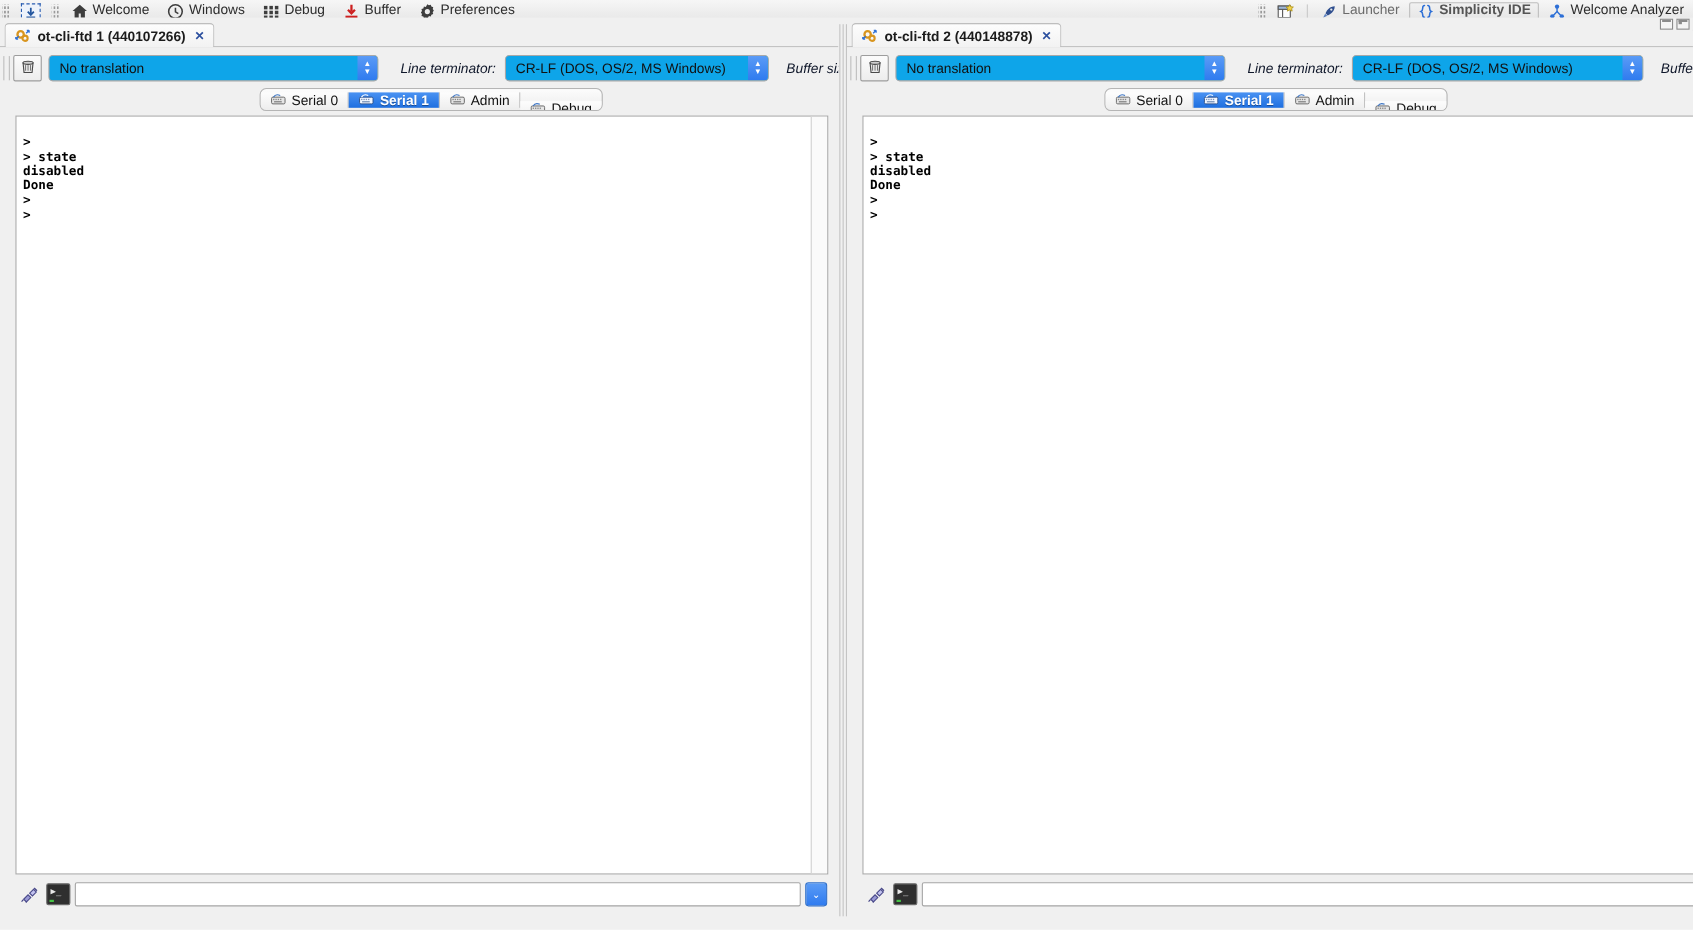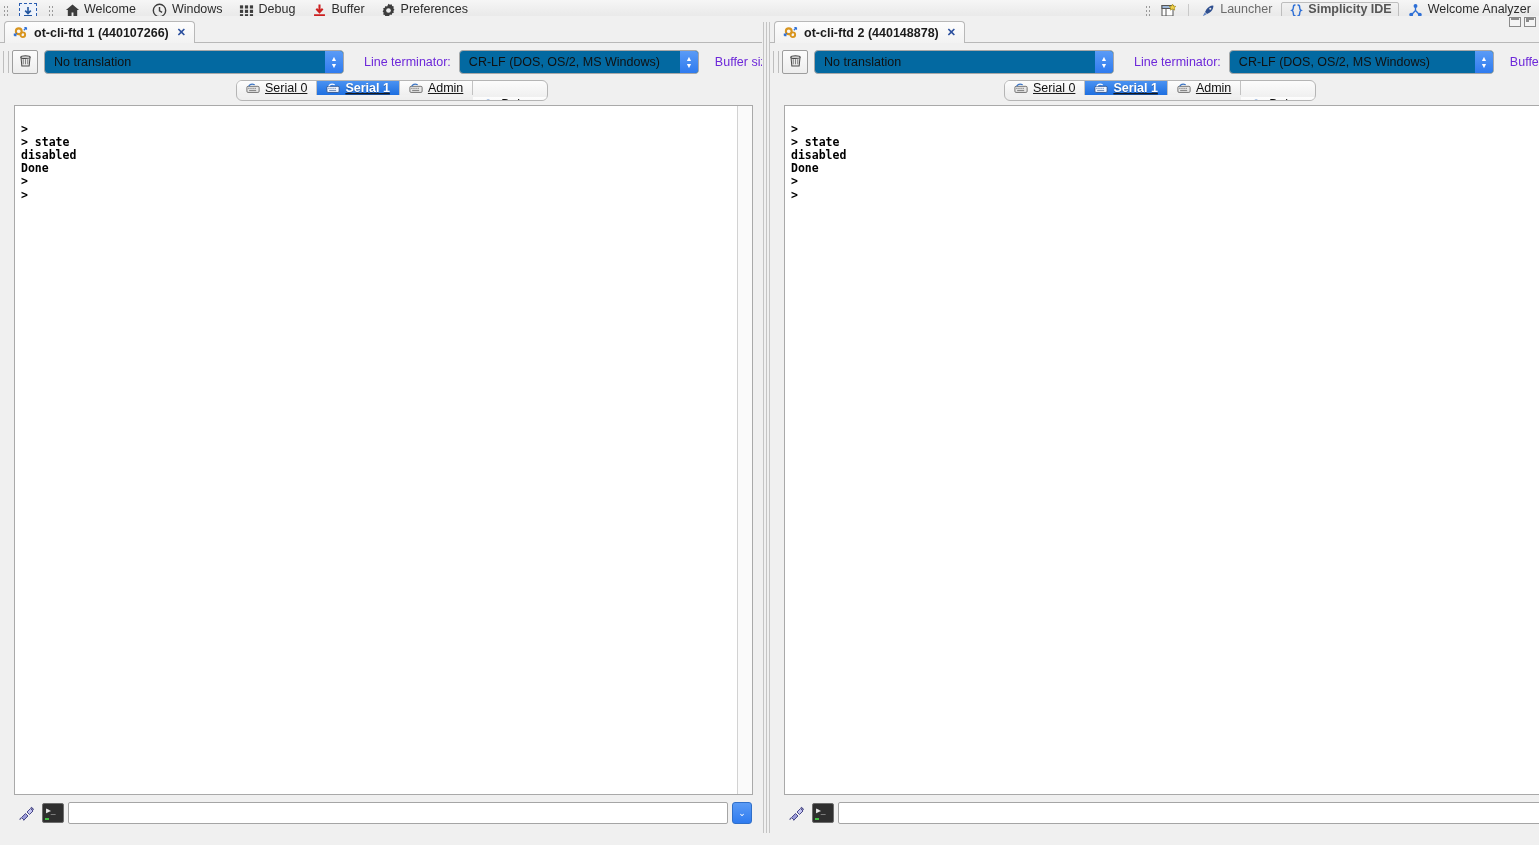--- a/index.html
+++ b/index.html
@@ -110,43 +110,42 @@
     border-left: 1px solid #bdbdbd; border-right: 1px solid #bdbdbd;
   }
   .icon-btn {
     width: 26px; height: 24px; flex: none;
     border: 1px solid #9d9d9d; background: linear-gradient(to bottom,#fcfcfc,#ededed);
     display: inline-flex; align-items: center; justify-content: center;
     border-radius: 2px;
   }
   .combo {
     height: 24px; flex: none;
-    background: #0369a1; border: 1px solid #a8a8a8; border-radius: 4px;
+    background: #0ea5e9; border: 1px solid #a8a8a8; border-radius: 4px;
     display: inline-flex; align-items: center;
     padding: 0 0 0 9px; font-size: 12.5px; color: #111;
     position: relative; overflow: hidden;
   }
   .combo .ctext { flex: 1; white-space: nowrap; overflow: hidden; }
   .combo .carrow {
     width: 18px; height: 22px; flex: none; margin-left: 4px;
     background: linear-gradient(to bottom,#5a9bf6,#2f7bef);
     border-radius: 0 3px 3px 0;
     display: flex; flex-direction: column; align-items: center; justify-content: center;
     color: #fff; font-size: 7px; line-height: 7px;
   }
-  .optlabel { font-size: 12.5px; color: #6d28d9; white-space: nowrap; flex: none; }
+  .optlabel { font-size: 12.5px; color: #0f172a; white-space: nowrap; flex: none; font-style: italic; }
 
   
   .stab-strip {
     position: absolute; top: 37px; height: 21px;
-    display: flex; align-items: flex-start;
+    display: flex; align-items: center;
     border: 1px solid #b5b5b5; border-radius: 6px;
     background: linear-gradient(to bottom,#fcfcfc,#ededed);
     overflow: hidden;
-    text-decoration: underline;
   }
   .stab {
     display: inline-flex; align-items: center; gap: 5px;
     padding: 0 9px; font-size: 12.5px; color: #111;
     border-right: 1px solid #c2c2c2;
     background: linear-gradient(to bottom,#fdfdfd,#efefef);
     white-space: nowrap;
   }
   .stab:last-child { border-right: none; margin-top: 16px; }
   .stab.active {

